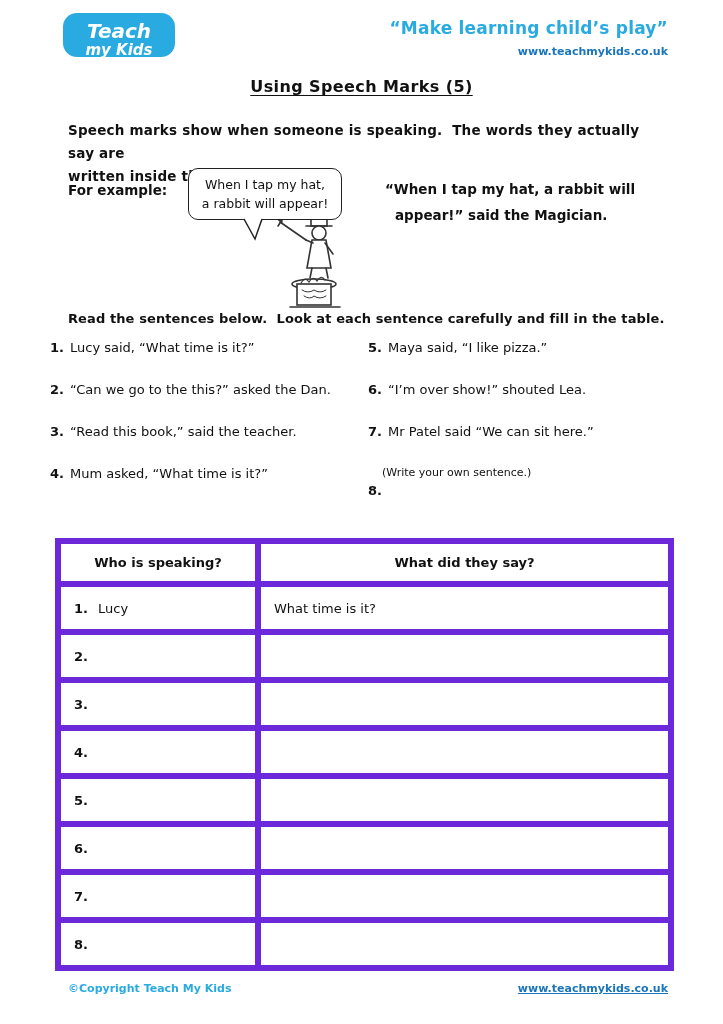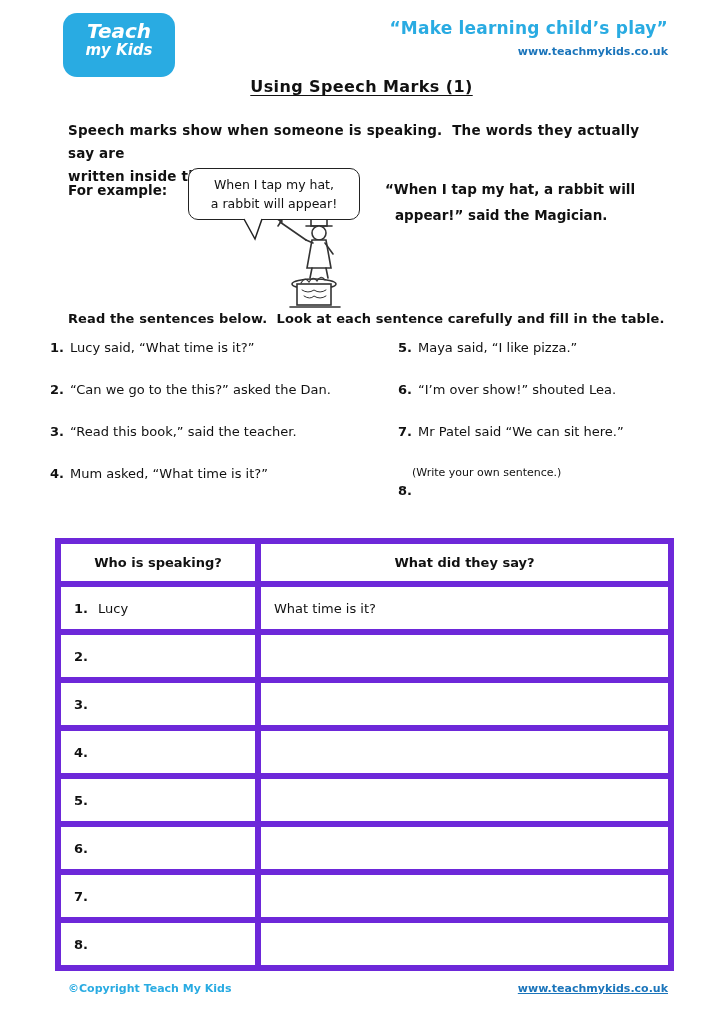--- a/index.html
+++ b/index.html
@@ -3,21 +3,21 @@
 <meta charset="utf-8">
 <style>
   * { margin:0; padding:0; box-sizing:border-box; }
   body { background:#e8e8e8; font-family:"DejaVu Sans", sans-serif; }
   .page {
     width:723px; height:1024px; margin:0 auto; background:#fff;
     position:relative; color:#111; overflow:hidden;
   }
   
   .logo {
-    position:absolute; left:63px; top:13px; width:112px; height:64px;
+    position:absolute; left:63px; top:13px; width:112px; height:44px;
     background:#29ABE2; border-radius:14px; color:#fff; text-align:center;
     padding-top:7px;
   }
   .logo-line1 { font-size:20px; font-weight:bold; font-style:italic; line-height:22px; }
   .logo-line2 { font-size:15px; font-weight:bold; font-style:italic; line-height:17px; }
   .header-right { position:absolute; right:55px; top:18px; text-align:right;margin-left:20px; }
   .tagline { color:#29ABE2; font-weight:bold; font-size:17px; letter-spacing:0.2px; }
   .header-url { display:block; color:#1B75BB; font-weight:bold; font-size:11px; margin-top:7px; text-decoration:none; }
   
   .title {
@@ -28,37 +28,37 @@
   
   .intro {
     position:absolute; top:119px; left:68px; width:595px;
     font-size:13.5px; font-weight:bold; line-height:23px; white-space:pre-wrap;
     letter-spacing:0.2px;
   }
   
   .example { position:absolute; top:168px; left:0; width:723px; height:142px; }
   .for-example { position:absolute; left:68px; top:14px; font-size:13.5px; font-weight:bold; }
   .bubble {
-    position:absolute; left:188px; top:0; width:172px; background:#fff;
+    position:absolute; left:188px; top:0; width:154px; background:#fff;
     border:1.5px solid #222; border-radius:10px; padding:6px 6px;
     font-size:12.5px; text-align:center; line-height:19px; z-index:2;
   }
   .bubble-tail { position:absolute; left:240px; top:50px; z-index:3; }
   .magician { position:absolute; left:252px; top:44px; }
   .quote { position:absolute; left:385px; top:8px; font-size:13.5px; font-weight:bold; line-height:26px; }
   .quote-l2 { padding-left:10px; }
   
   .instruction {
     position:absolute; top:311px; left:68px; width:610px;
     font-size:13px; font-weight:bold; white-space:pre-wrap; letter-spacing:0.1px;
   }
   
   .sentences {
     position:absolute; top:340px; left:50px; width:625px;
-    display:grid; grid-template-columns:318px 1fr;gap:30px;
+    display:grid; grid-template-columns:318px 1fr;
   }
   .col { display:block; }
   .sent { margin-bottom:27px; font-size:13px; }
   .sent .num { font-weight:bold; margin-right:6px; }
   .note { font-size:11px; margin:0 0 4px 14px; }
   
   .table-wrap { position:absolute; top:538px; left:55px; }
   table { border-collapse:collapse; }
   th, td { border:6px solid #6d28d9; font-size:13px; background:#fff; }
   th { width:200px; height:43px; text-align:center; font-weight:bold; }
@@ -80,21 +80,21 @@
 
   <div class="logo">
     <div class="logo-line1">Teach</div>
     <div class="logo-line2">my Kids</div>
   </div>
   <div class="header-right">
     <div class="tagline">“Make learning child’s play”</div>
     <a class="header-url" href="#">www.teachmykids.co.uk</a>
   </div>
 
-  <div class="title">Using Speech Marks (1)</div>
+  <div class="title">Using Speech Marks (5)</div>
 
   <div class="intro">Speech marks show when someone is speaking.  The words they actually say are
 written inside the speech marks.</div>
 
   <div class="example">
     <div class="for-example">For example:</div>
 
     <div class="bubble">
       <div>When I tap my hat,</div>
       <div>a rabbit will appear!</div>

